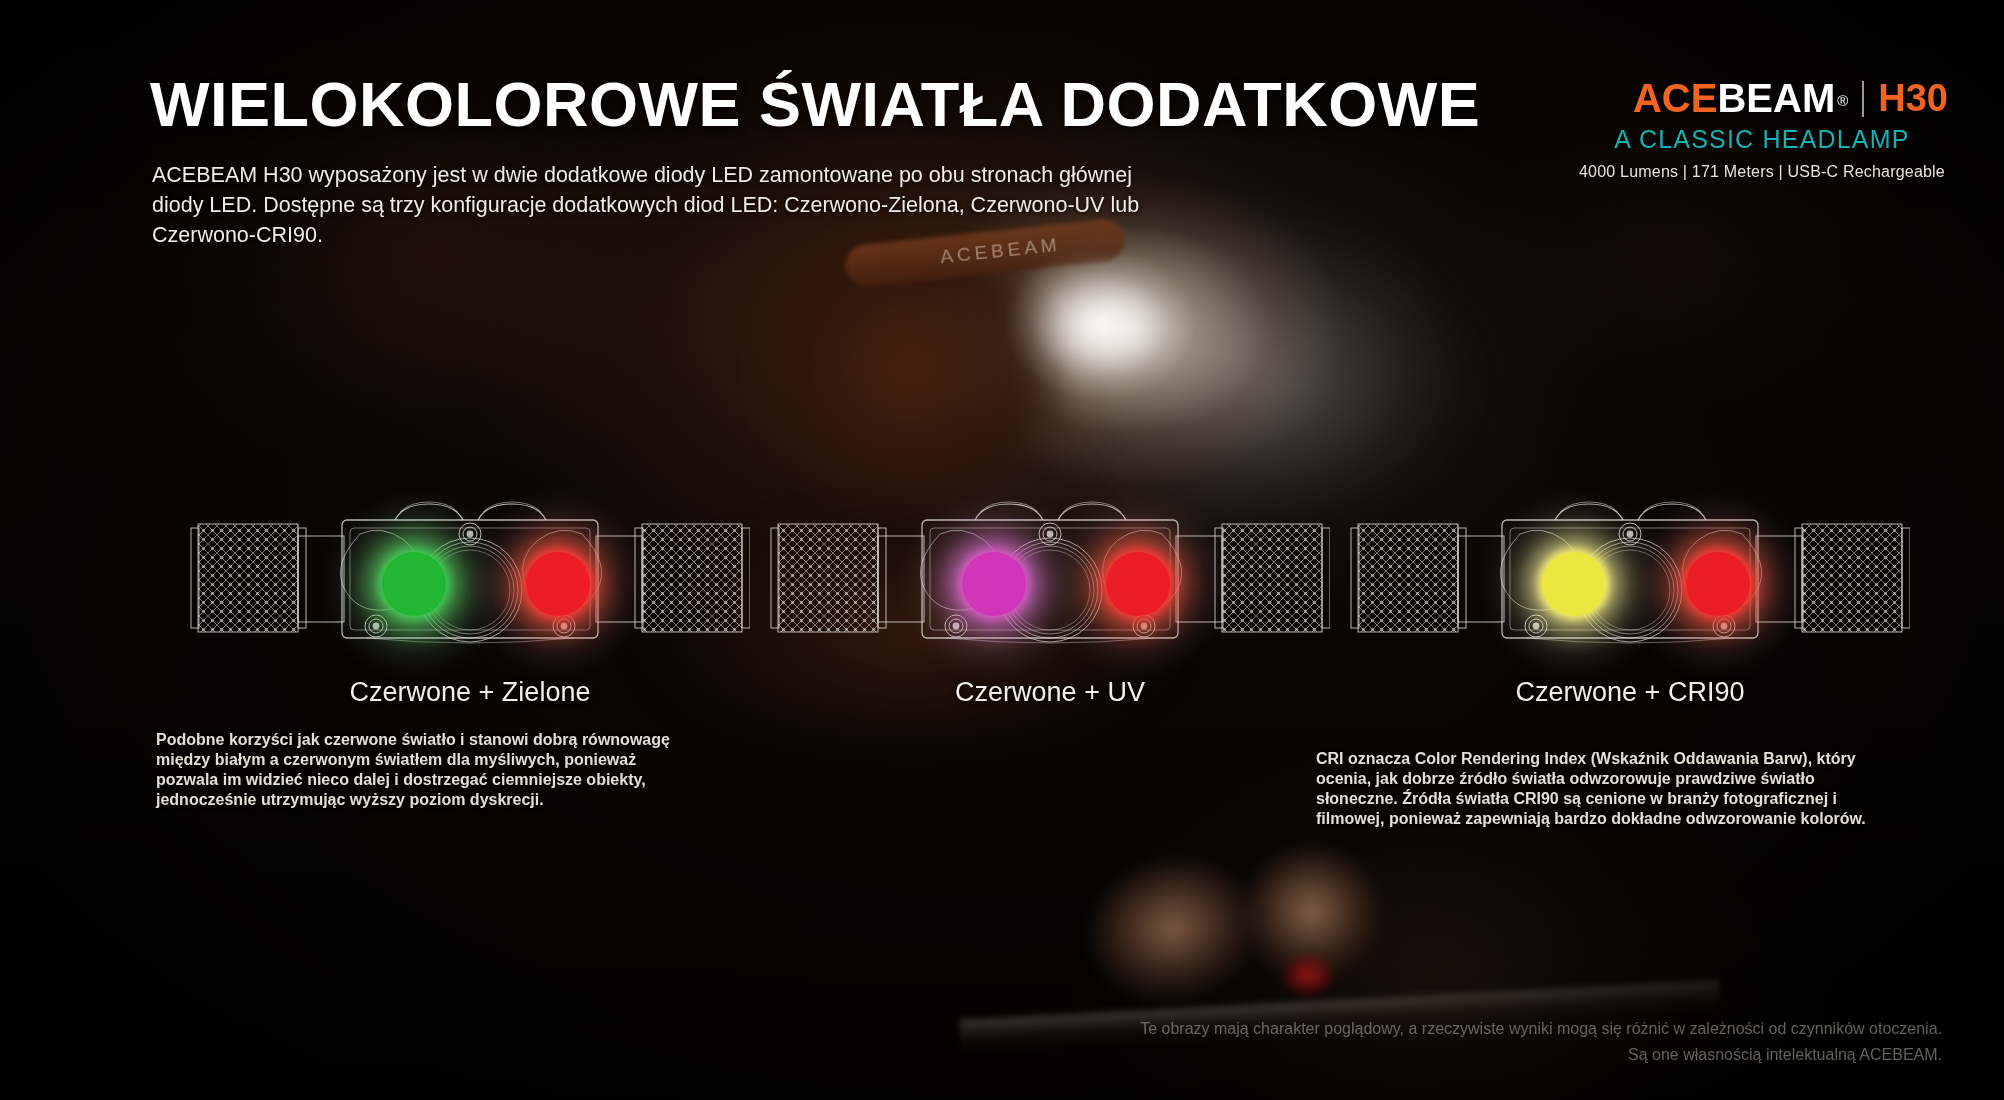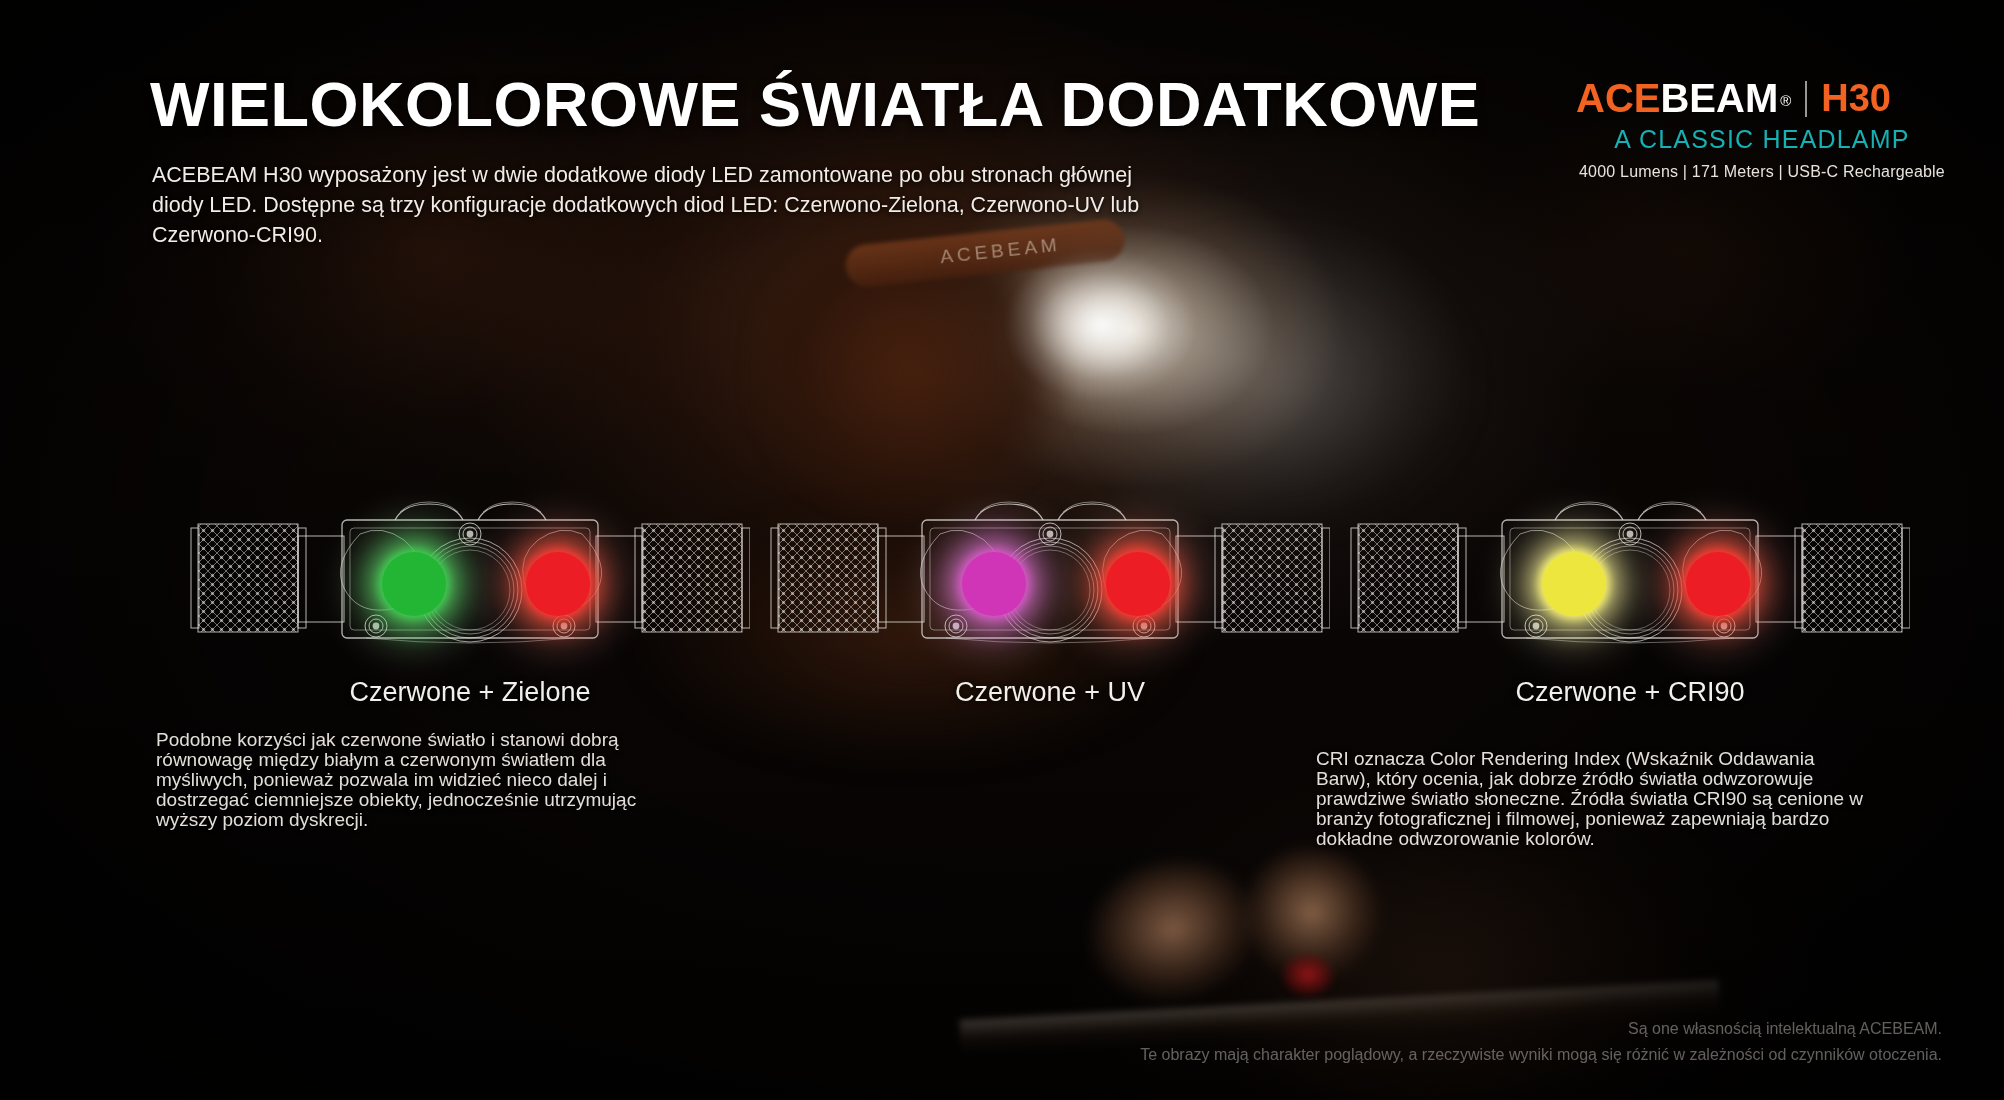--- a/index.html
+++ b/index.html
@@ -53,21 +53,21 @@
     background:radial-gradient(ellipse 1250px 760px at 50% 48%, rgba(0,0,0,0) 40%, rgba(0,0,0,.55) 78%, rgba(0,0,0,.88) 100%);}
 
   
   .headline{position:absolute;left:150px;top:68px;font-size:63px;font-weight:700;
     color:#ffffff;letter-spacing:.5px;white-space:nowrap;
     text-shadow:0 2px 10px rgba(0,0,0,.85);}
   .lede{position:absolute;left:152px;top:160px;width:1010px;font-size:21.5px;
     line-height:30px;color:#f2ece6;text-shadow:0 1px 5px rgba(0,0,0,.9);}
 
   .brandbox{position:absolute;right:56px;top:76px;width:372px;text-align:center;}
-  .brandrow{display:flex;align-items:center;justify-content:flex-start;gap:14px;}
+  .brandrow{display:flex;align-items:center;justify-content:flex-end;gap:14px;}
   .brand-ace{font-size:40px;font-weight:700;color:#f26322;letter-spacing:0px;}
   .brand-beam{font-size:40px;font-weight:700;color:#ffffff;letter-spacing:0px;}
   .brand-reg{font-size:15px;color:#ffffff;vertical-align:super;margin-left:2px;}
   .brand-div{width:2px;height:36px;background:#bdbdbd;opacity:.8;}
   .brand-model{font-size:38px;font-weight:700;color:#f26322;}
   .brand-sub{margin-top:4px;font-size:25px;color:#17b0b4;letter-spacing:1.2px;}
   .brand-specs{margin-top:9px;font-size:16px;color:#e8e2dc;letter-spacing:.2px;}
 
   
   .cols{position:absolute;left:0;top:490px;width:2004px;}
@@ -75,22 +75,22 @@
   .col.c1{left:160px;} .col.c2{left:740px;} .col.c3{left:1320px;}
 
   .lamp{position:relative;width:560px;height:175px;margin:0 auto;}
   .lamp svg{position:absolute;left:0;top:0;}
   .led{position:absolute;border-radius:50%;}
   .led-core{width:64px;height:64px;}
   .glow{position:absolute;border-radius:50%;filter:blur(17px);}
 
   .cap{margin-top:12px;text-align:center;font-size:27px;color:#f3efeb;
     text-shadow:0 1px 6px rgba(0,0,0,.9);}
-  .desc{margin-top:22px;font-size:19px;line-height:20px;color:#e4ded8;
-    text-shadow:0 1px 4px rgba(0,0,0,.9);}
+  .desc{margin-top:22px;font-size:16px;line-height:20px;color:#e4ded8;
+    text-shadow:0 1px 4px rgba(0,0,0,.9);font-weight:bold;}
   .col.c1 .desc{width:520px;margin-left:-4px;}
   .col.c2 .desc{width:536px;margin-left:-6px;}
   .col.c3 .desc{width:556px;margin-left:-4px;margin-top:41px;}
 
   .disclaimer{position:absolute;right:62px;bottom:32px;width:1000px;text-align:right;
     font-size:16px;line-height:26px;color:rgba(205,198,192,.48);}
 </style>
 </head>
 <body>
 
@@ -270,17 +270,17 @@
           <div class="glow" style="left: 294px; top: 20px; width: 148px; height: 148px; background: radial-gradient(circle, rgba(255, 90, 69, 0.8) 0%, rgba(255, 90, 69, 0.4) 38%, rgba(255, 255, 255, 0.1) 62%, rgba(0, 0, 0, 0) 78%);"></div>
           <div class="led led-core" style="left: 336px; top: 62px; background: rgb(236, 29, 36); box-shadow: rgba(255, 90, 69, 0.667) 0px 0px 26px 10px, rgb(236, 29, 36) 0px 0px 9px 3px;"></div>
         </div>
       <div class="cap">Czerwone + CRI90</div>
       <div class="desc">CRI oznacza Color Rendering Index (Wskaźnik Oddawania Barw), który ocenia, jak dobrze źródło światła odwzorowuje prawdziwe światło słoneczne. Źródła światła CRI90 są cenione w branży fotograficznej i filmowej, ponieważ zapewniają bardzo dokładne odwzorowanie kolorów.</div>
     </div>
 
   </div>
 
   <div class="disclaimer">
+    <div>Te obrazy mają charakter poglądowy, a rzeczywiste wyniki mogą się różnić w zależności od czynników otoczenia.</div>
     <div>Są one własnością intelektualną ACEBEAM.</div>
-    <div>Te obrazy mają charakter poglądowy, a rzeczywiste wyniki mogą się różnić w zależności od czynników otoczenia.</div>
   </div>
 
 </div>
 
 </body></html>

